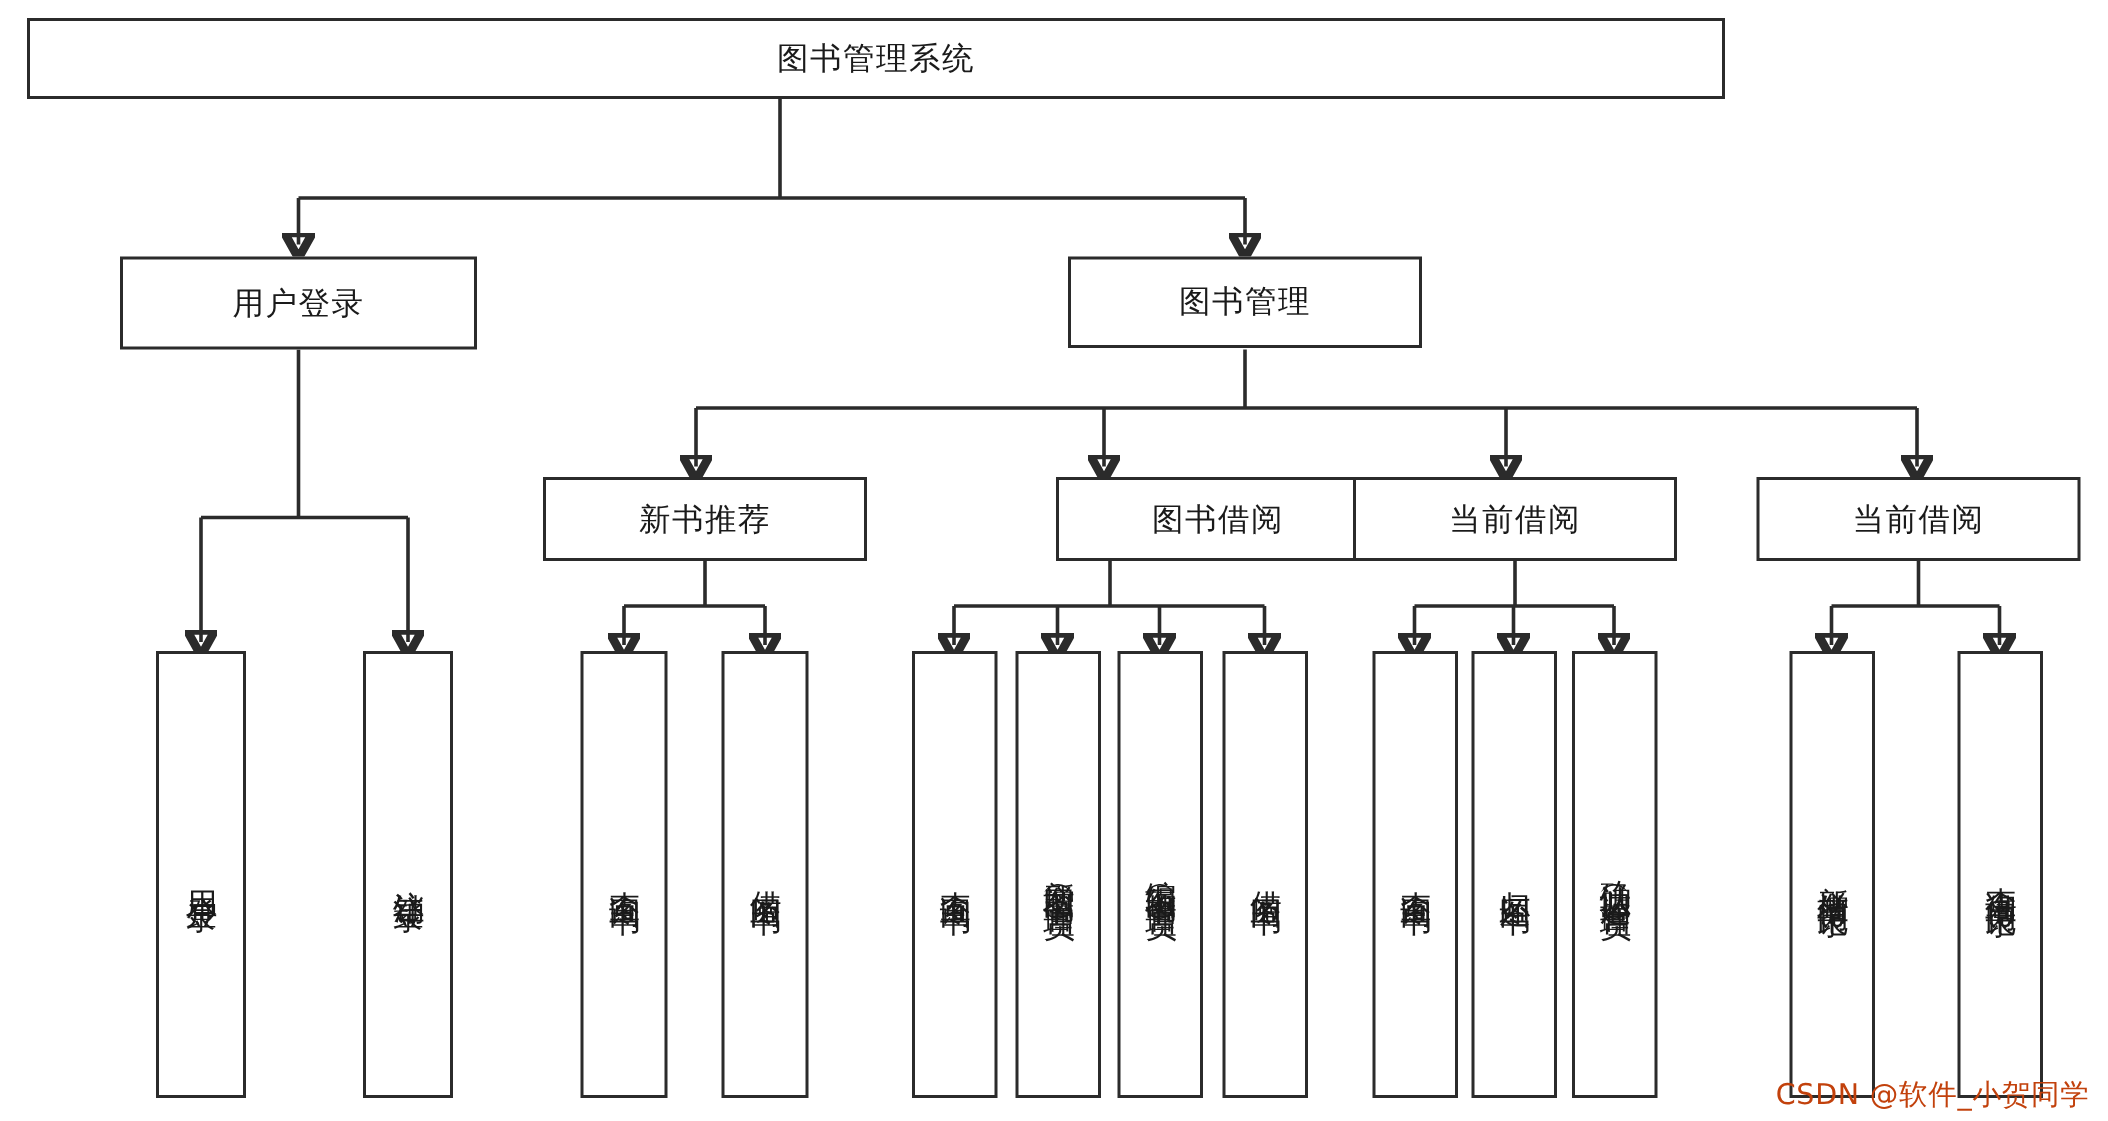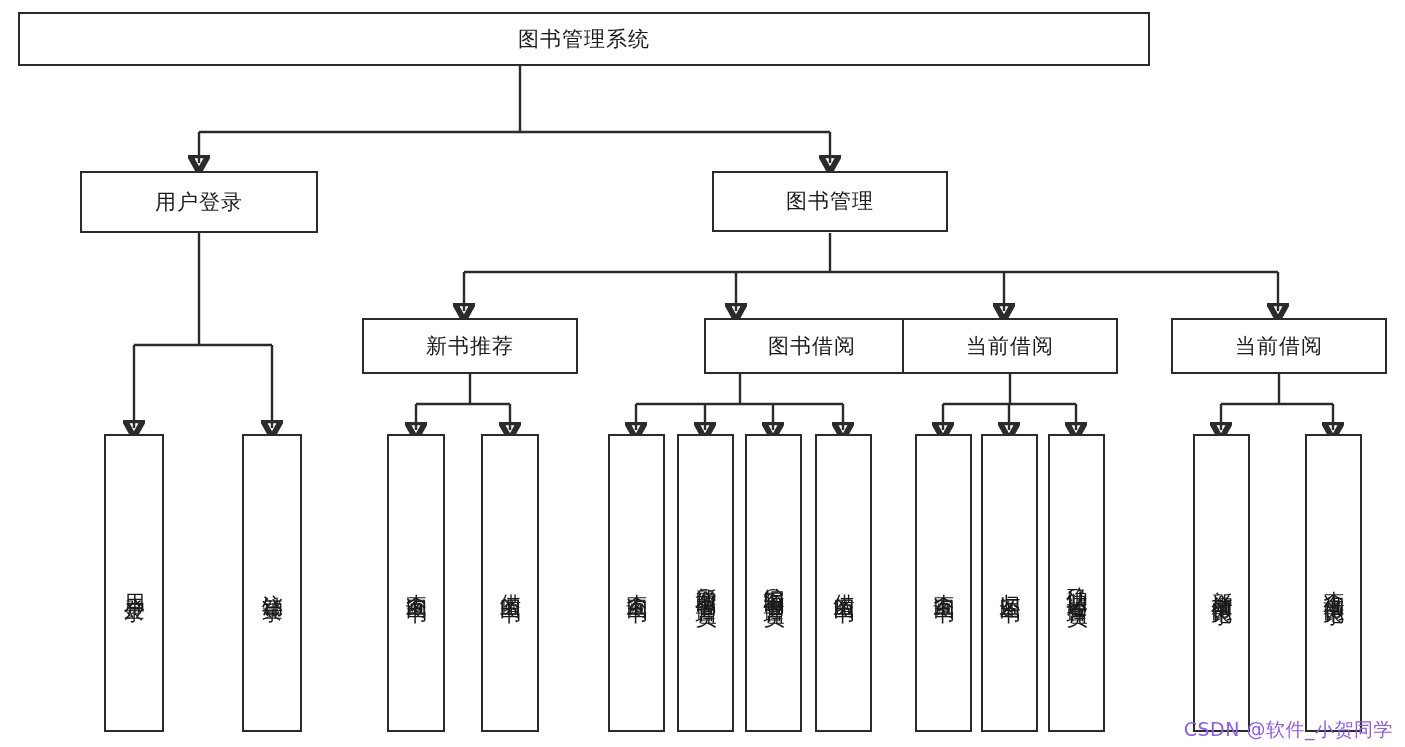--- a/index.html
+++ b/index.html
@@ -61,21 +61,21 @@
     stroke:#2b2b2b;
     stroke-width:2.4;
     fill:none;
   }
   
   #watermark{
     position:absolute;
     right:12px;
     bottom:4px;
     font-size:19px;
-    color:#8b5cf6;
+    color:#c2410c;
     letter-spacing:0.5px;
     white-space:nowrap;
     user-select:none;
   }
 </style>
 </head>
 <body>
 
 <div id="canvas">
 

